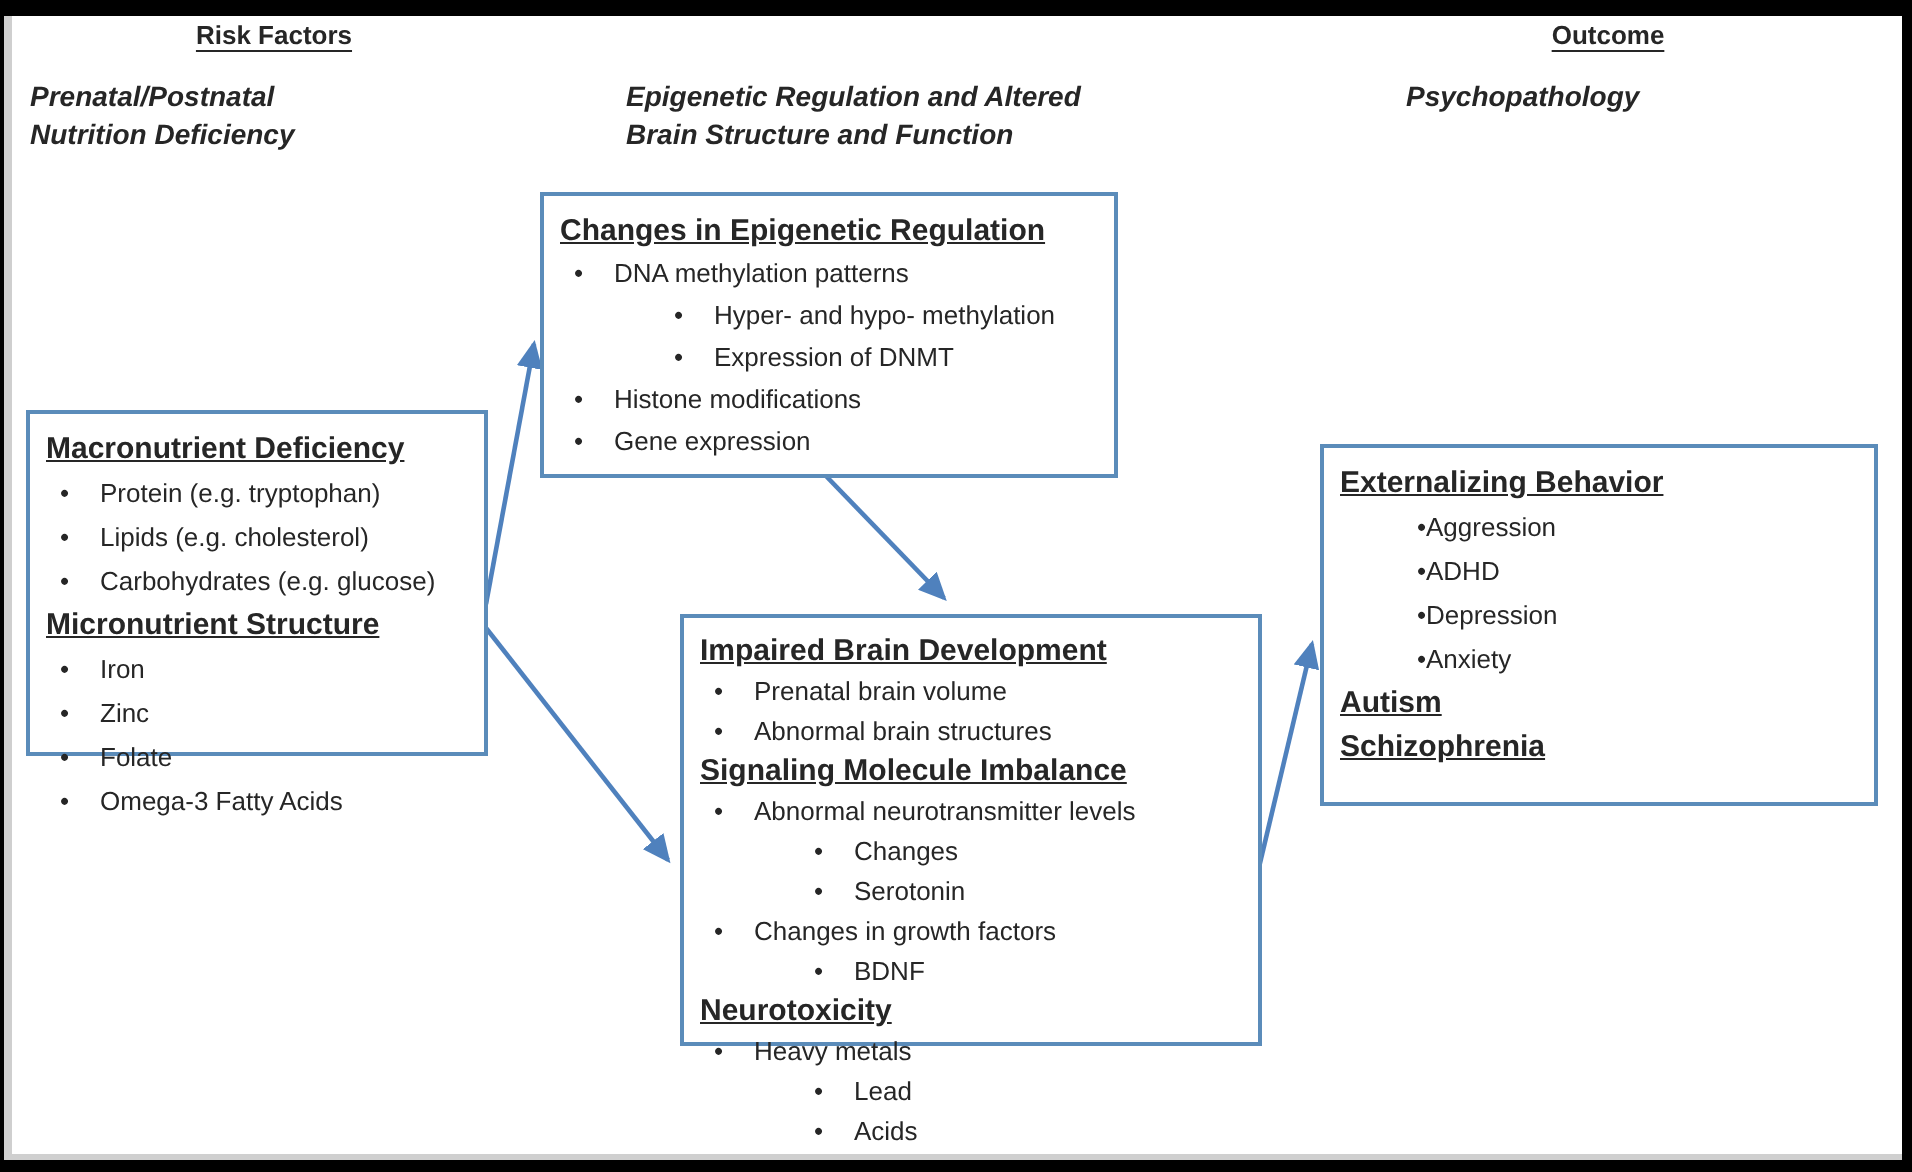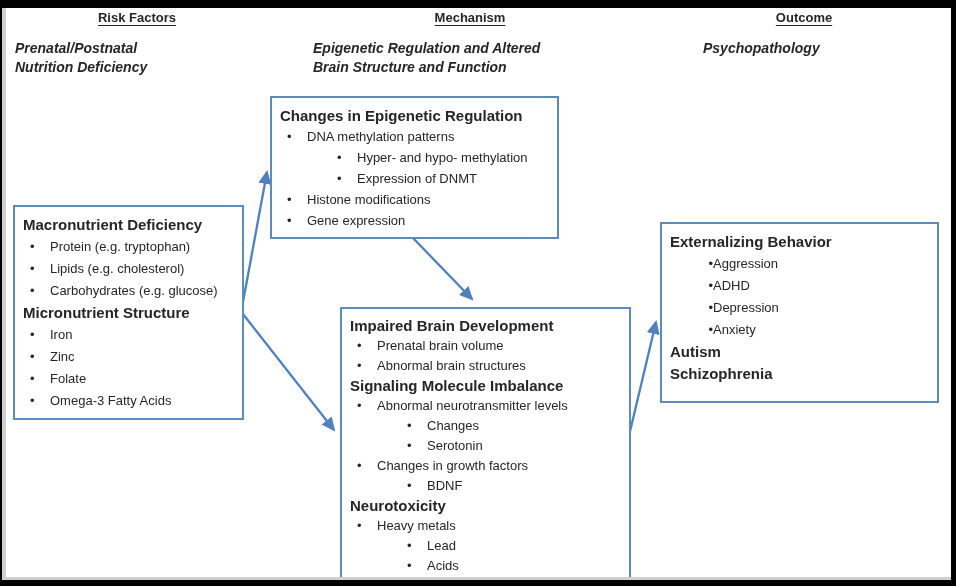--- a/index.html
+++ b/index.html
@@ -43,51 +43,50 @@
   .s-risk   { left:13px;  width:244px; }
   .s-mech   { left:311px; width:308px; }
   .s-out    { left:701px; width:202px; }
 
   .node{
     position:absolute; box-sizing:border-box;
     border:2px solid var(--box-border);
     background:#ffffff;
     padding:7px 8px 4px 8px;
   }
-  .node-risk    { left:11px;  top:197px; width:231px; height:215px; }
+  .node-risk    { left:11px;  top:197px; width:231px; height:173px; }
   .node-epi     { left:268px; top:88px;  width:289px; height:143px; }
-  .node-brain   { left:338px; top:299px; width:291px; height:278px; }
+  .node-brain   { left:338px; top:299px; width:291px; height:216px; }
   .node-outcome { left:658px; top:214px; width:279px; height:181px;text-align:right; }
 
   .row{ display:flex; align-items:baseline; }
   .node-risk .row, .node-outcome .row { line-height:22px; }
   .node-epi .row   { line-height:21px; }
   .node-brain .row { line-height:20px; }
 
-  .row.h .txt{ font-weight:bold; font-size:15px; }
+  .row.h .txt{ font-weight:bold; font-size:15px;text-decoration:underline; }
   .txt{ font-size:13px; }
   .dot{ font-size:13px; flex:0 0 auto; }
 
   .row.b1{ padding-left:7px; }
   .row.b1 .dot{ width:20px; }
   .row.b2{ padding-left:57px; }
   .row.b2 .dot{ width:20px; }
   .node-outcome .row.b1 .dot{ width:36px; }
 
   .arrow-layer{ position:absolute; left:0; top:0; pointer-events:none; }
   .arrow-layer line{ stroke:var(--arrow); stroke-width:2.3px; }
   .arrow-layer .ah{ fill:var(--arrow); }
 </style>
 </head>
 <body>
 
 <div class="frame">
 
   <div class="col-title t-risk">Risk Factors</div>
-  <div class="col-title t-mech">Mechanism</div>
   <div class="col-title t-out">Outcome</div>
 
   <div class="col-sub s-risk">Prenatal/Postnatal
 Nutrition Deficiency</div>
   <div class="col-sub s-mech">Epigenetic Regulation and Altered
 Brain Structure and Function</div>
   <div class="col-sub s-out">Psychopathology</div>
 
   <svg class="arrow-layer" width="949" height="572" viewBox="0 0 949 572">
     <defs>

